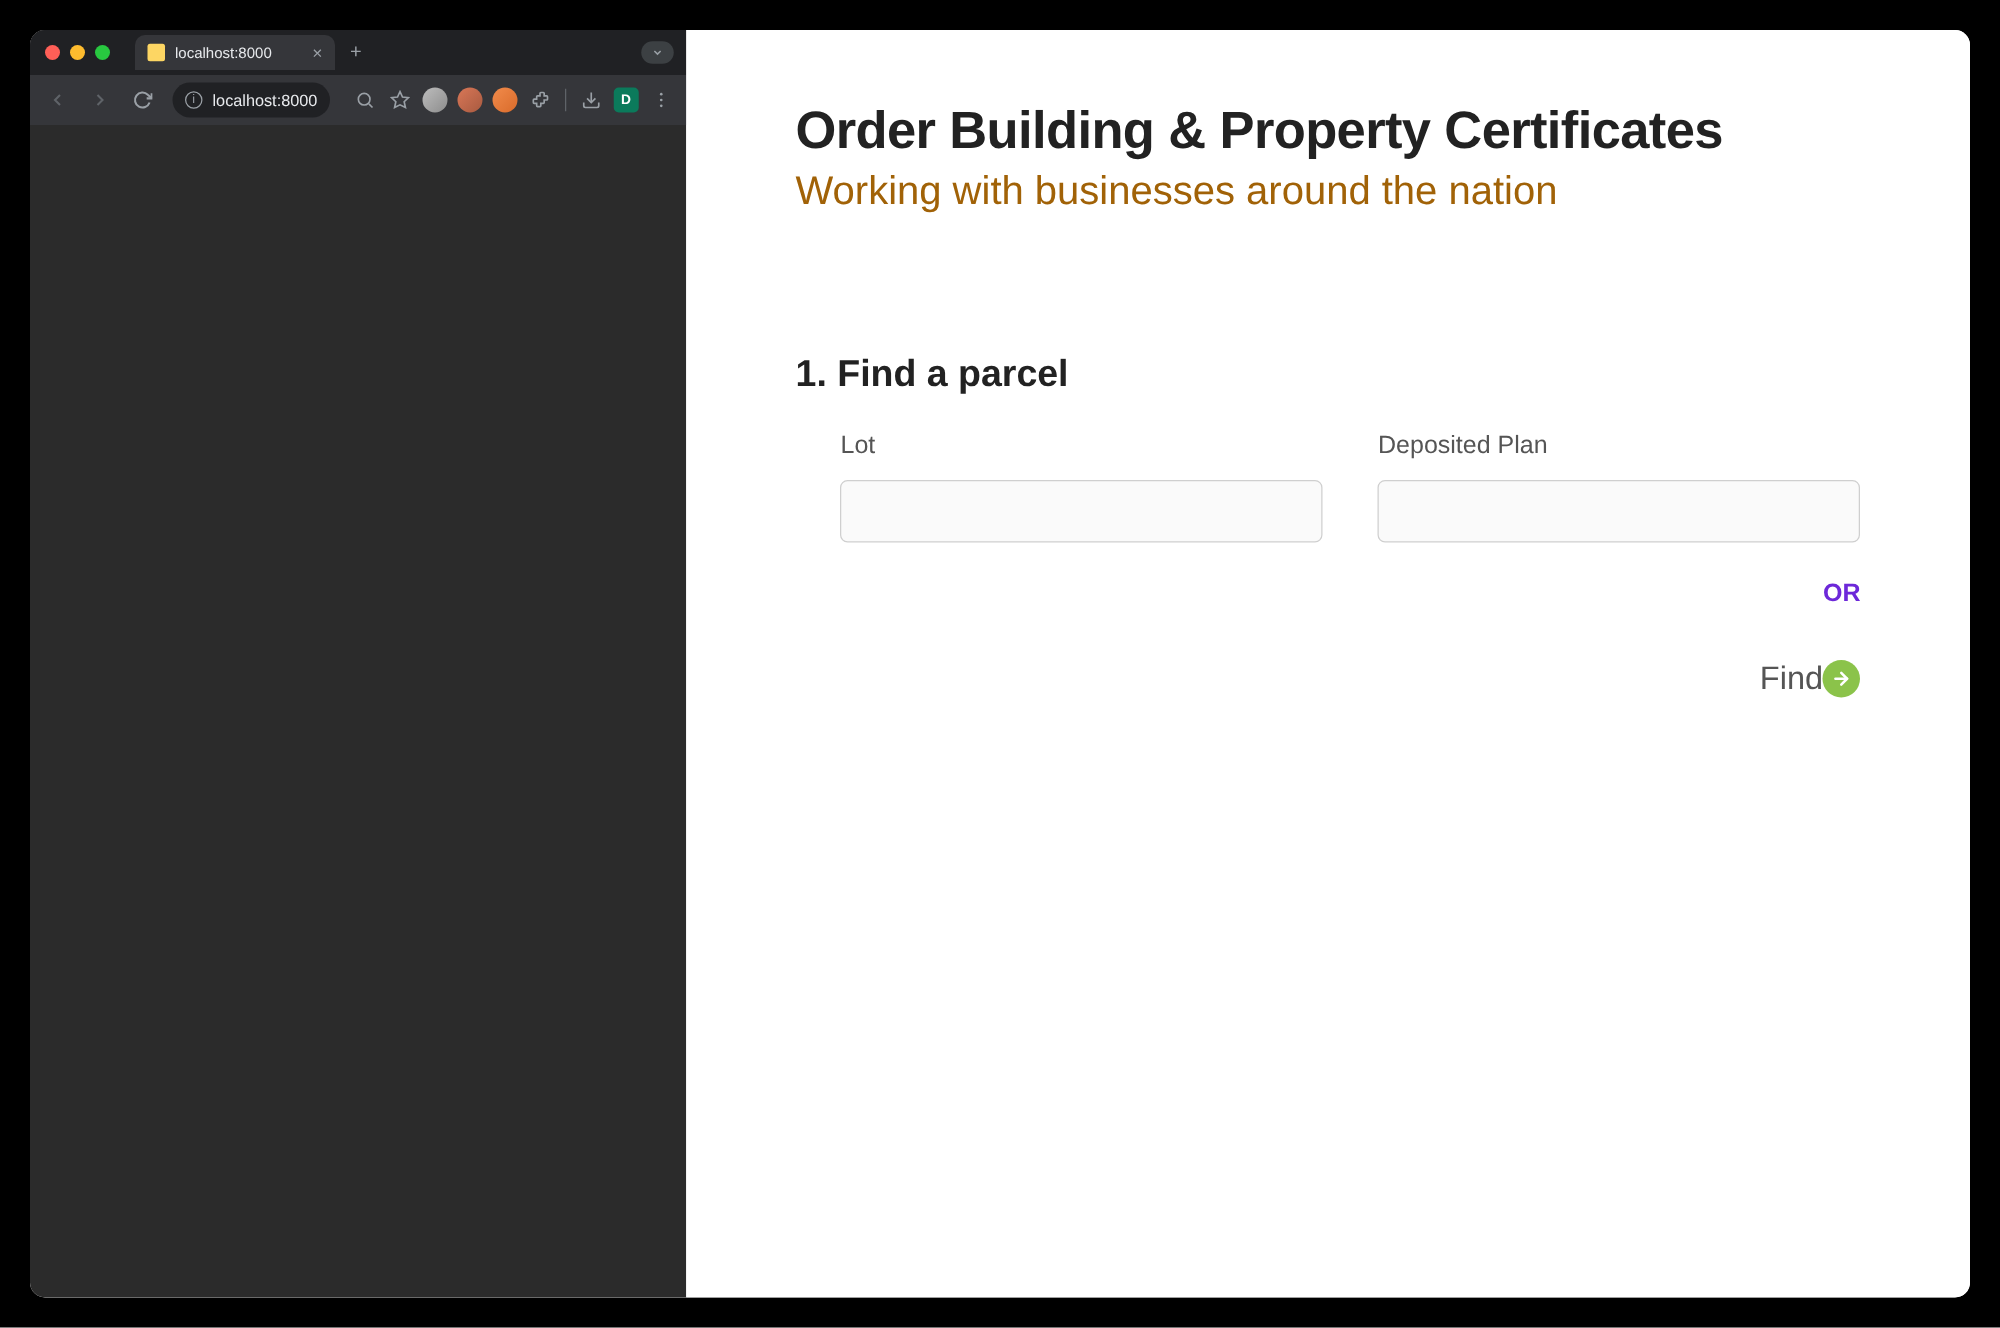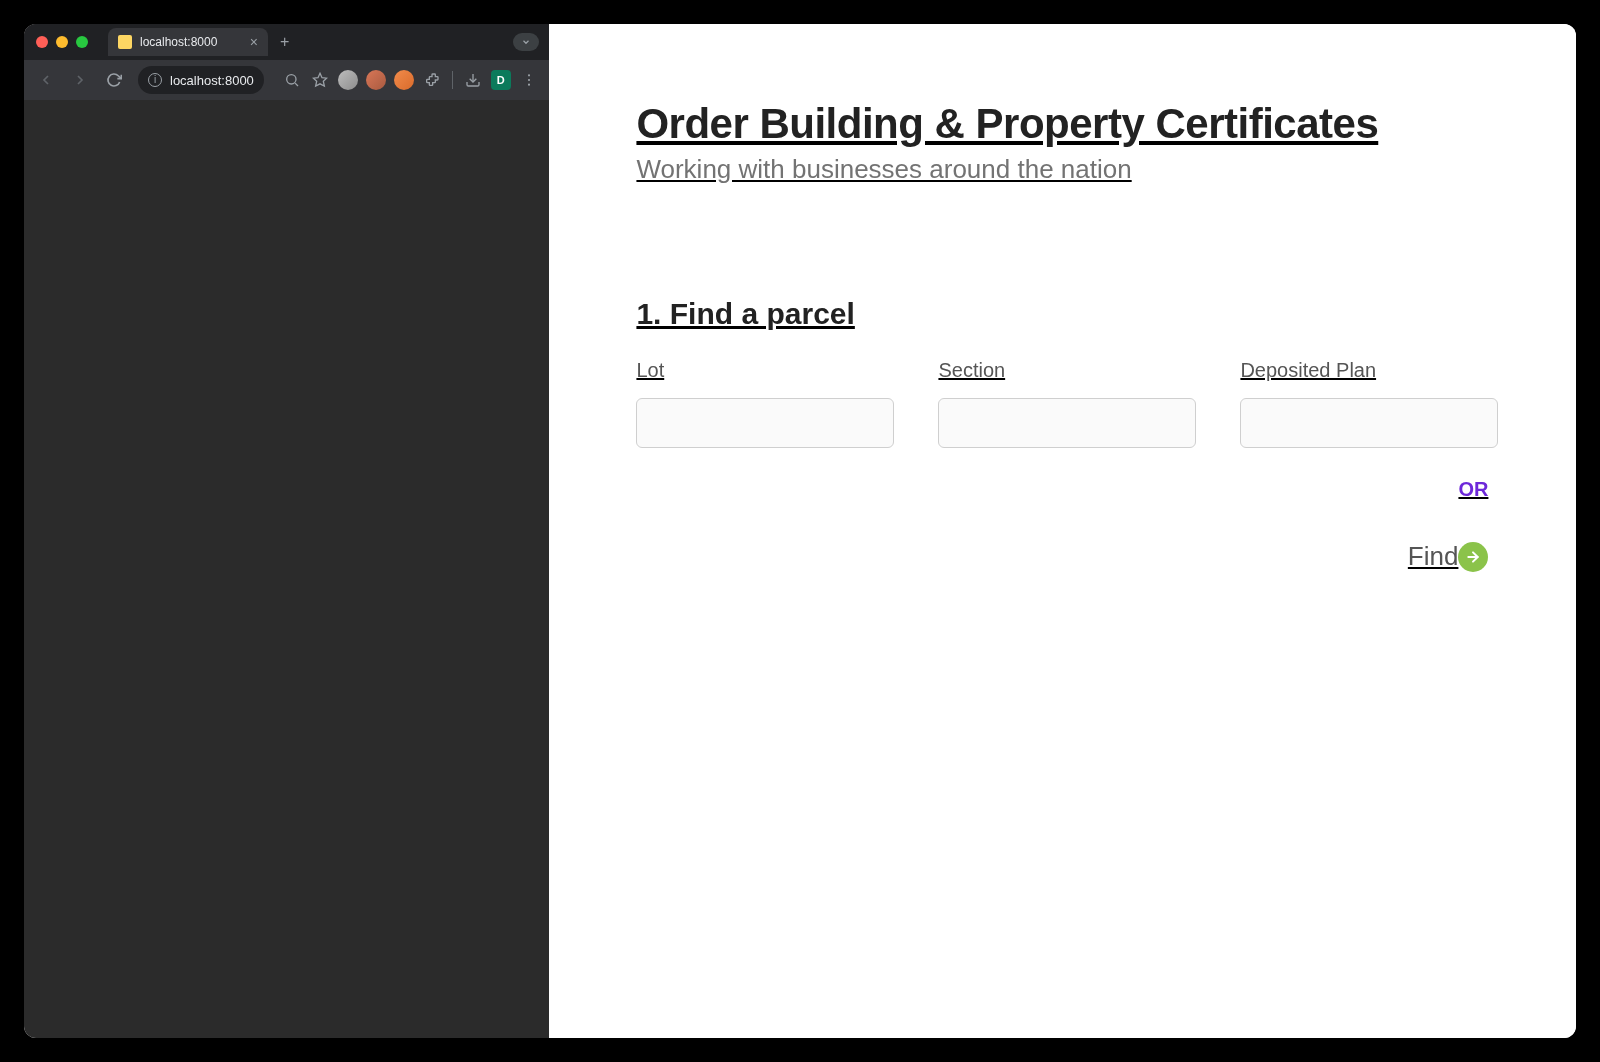--- a/index.html
+++ b/index.html
@@ -182,49 +182,49 @@
 
     .viewport {
       flex: 1;
       background: #fff;
       overflow: auto;
     }
 
     .page {
       max-width: 900px;
       margin: 0 auto;
-      padding: 76px 24px 40px 24px;
-      text-decoration: underline;
+      padding: 56px 24px 40px 24px;
     }
 
     .page h1 {
       font-size: 42px;
       font-weight: 700;
       color: #222;
       letter-spacing: -0.5px;
     }
 
     .subtitle {
-      font-size: 26px;
-      color: #737373;
+      font-size: 32px;
+      color: #a16207;
       margin-top: 6px;
       font-weight: 400;
     }
 
     .section-title {
       font-size: 30px;
       font-weight: 700;
       color: #222;
       margin-top: 112px;
       margin-bottom: 28px;
     }
 
     .field-row {
       display: flex;
       gap: 44px;
+      margin-left: 36px;
     }
     .field {
       flex: 1;
       display: flex;
       flex-direction: column;
     }
     .field-wide { width: 100%; }
     .field label {
       font-size: 20px;
       color: #555;
@@ -376,24 +376,20 @@
       <div class="subtitle">Working with businesses around the nation</div>
 
       <div class="section-title">1. Find a parcel</div>
 
       <div class="field-row">
         <div class="field">
           <label>Lot</label>
           <input type="text" value="" style="">
         </div>
         <div class="field">
-          <label>Section</label>
-          <input type="text" value="" style="">
-        </div>
-        <div class="field">
           <label>Deposited Plan</label>
           <input type="text" value="" style="">
         </div>
       </div>
 
       <div class="or-divider">OR</div>
 
 
       <div class="find-row">
         <span class="find-label">Find</span>

